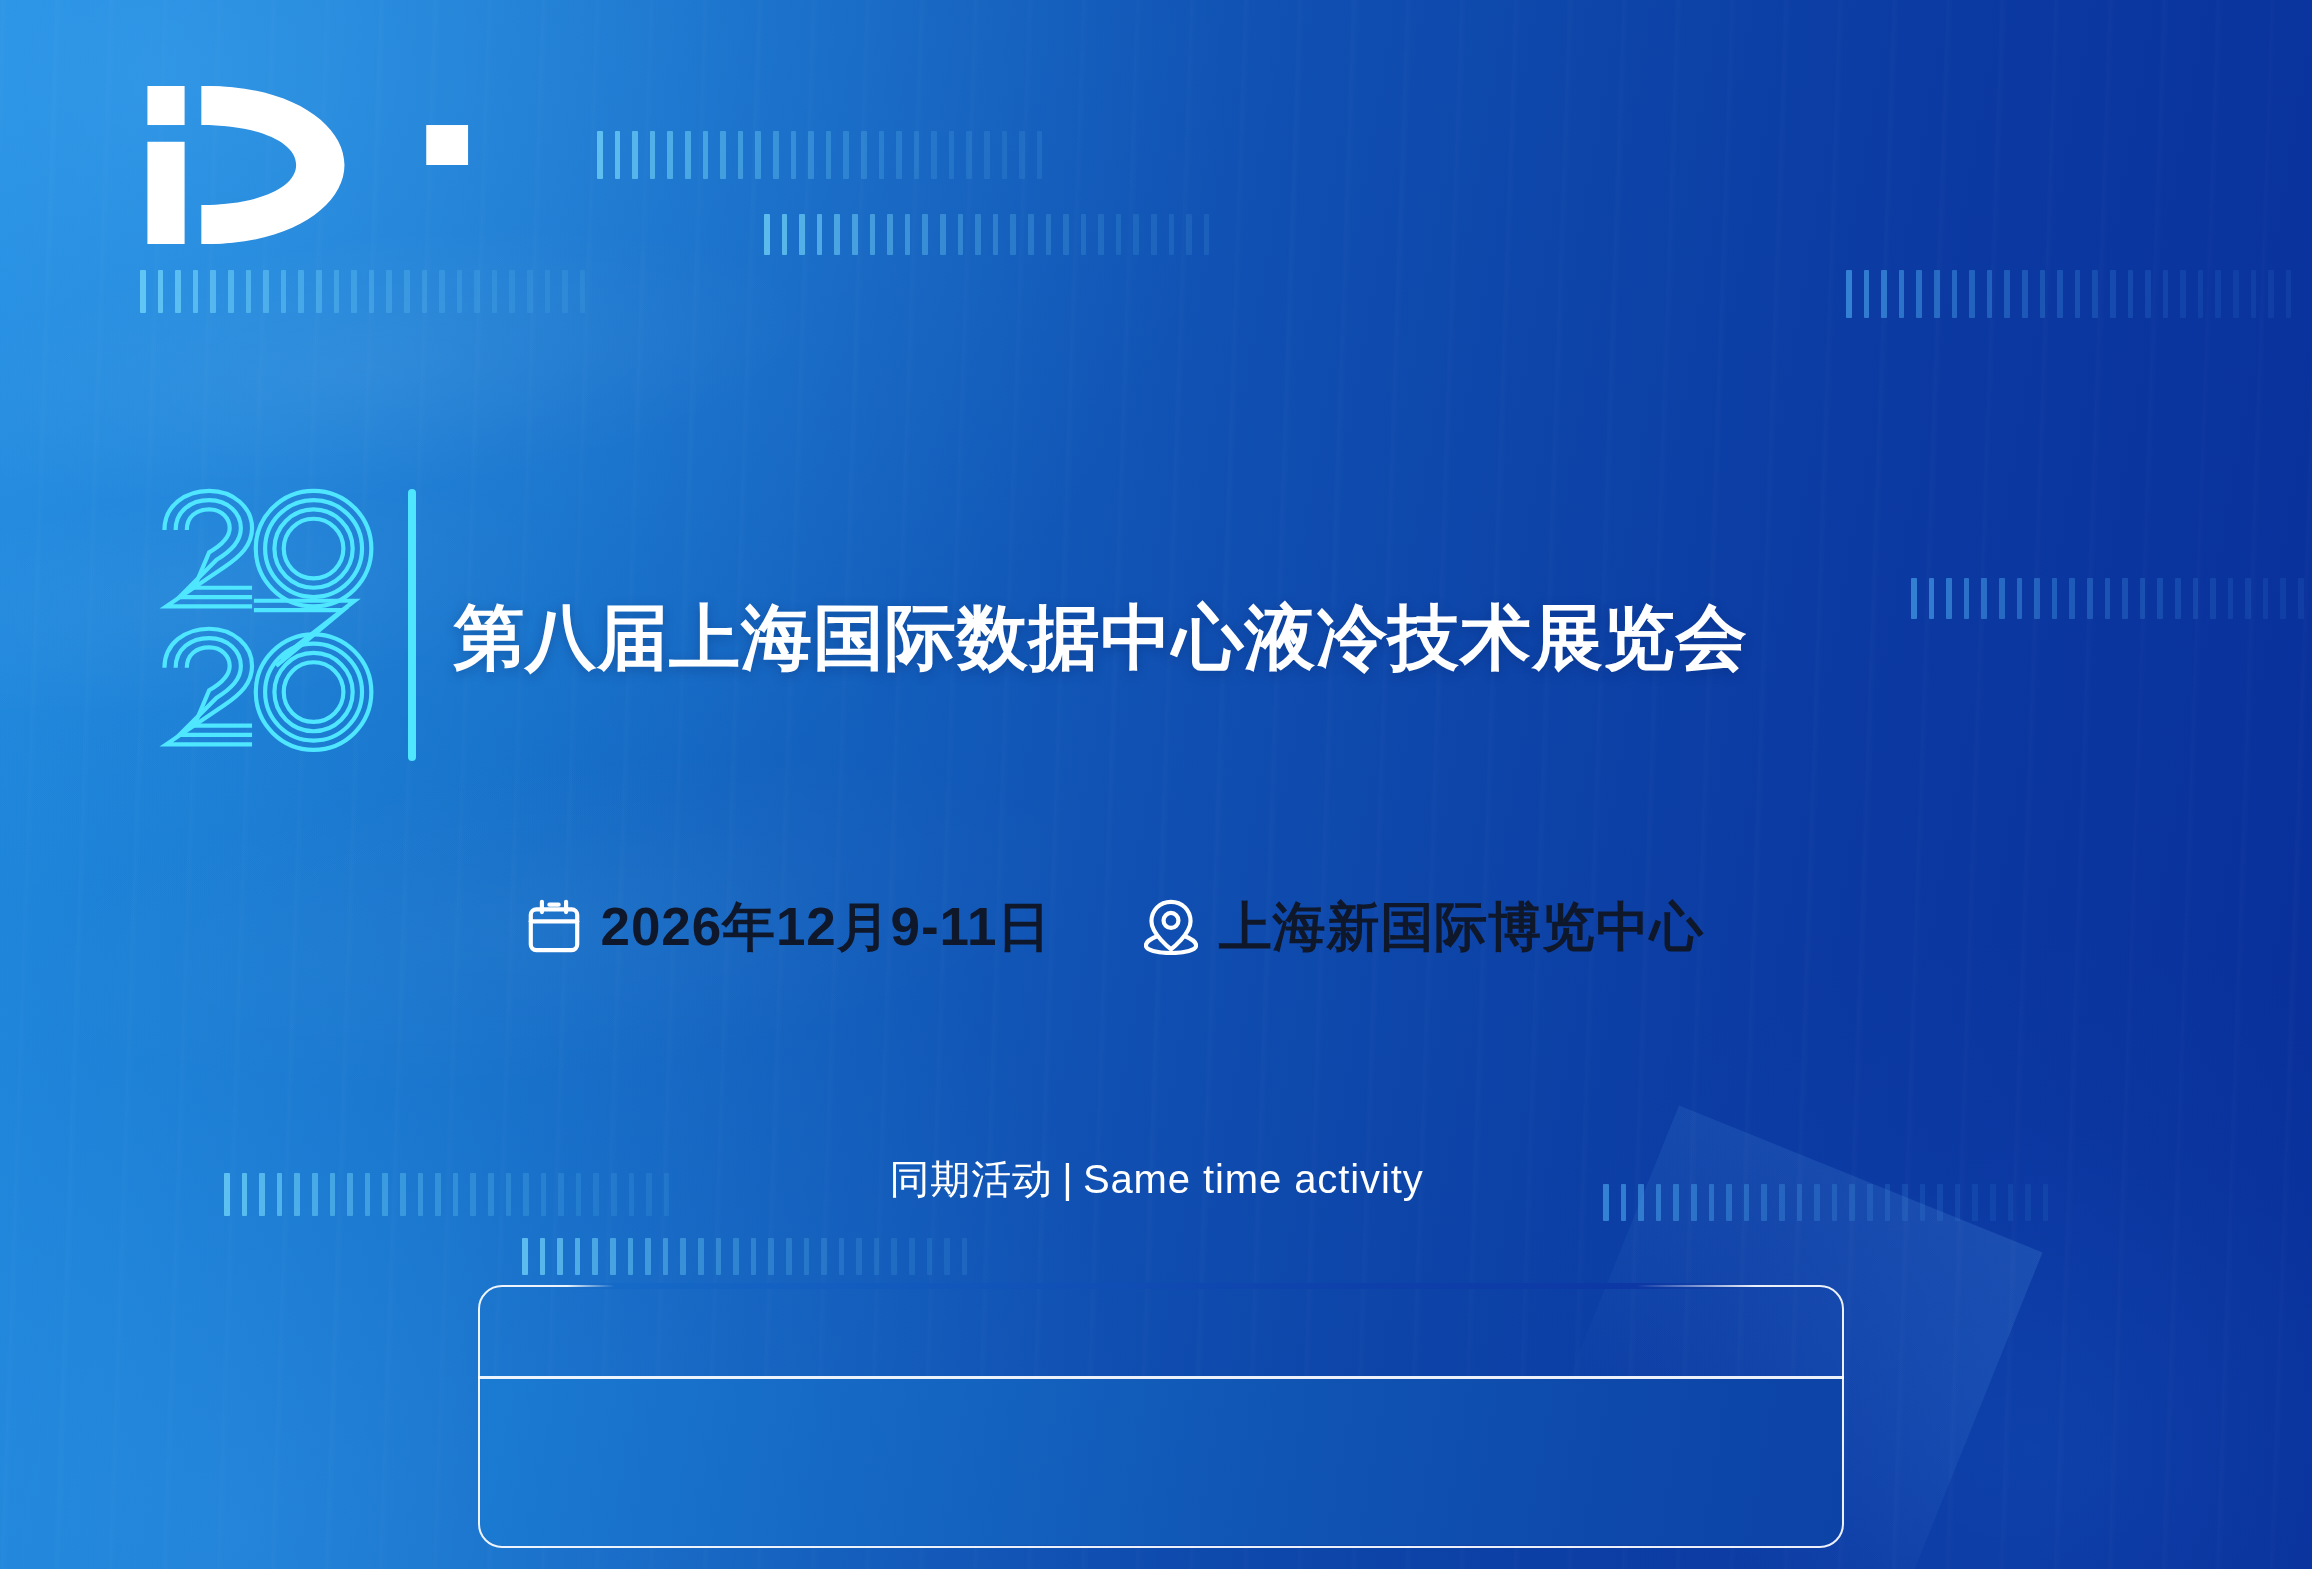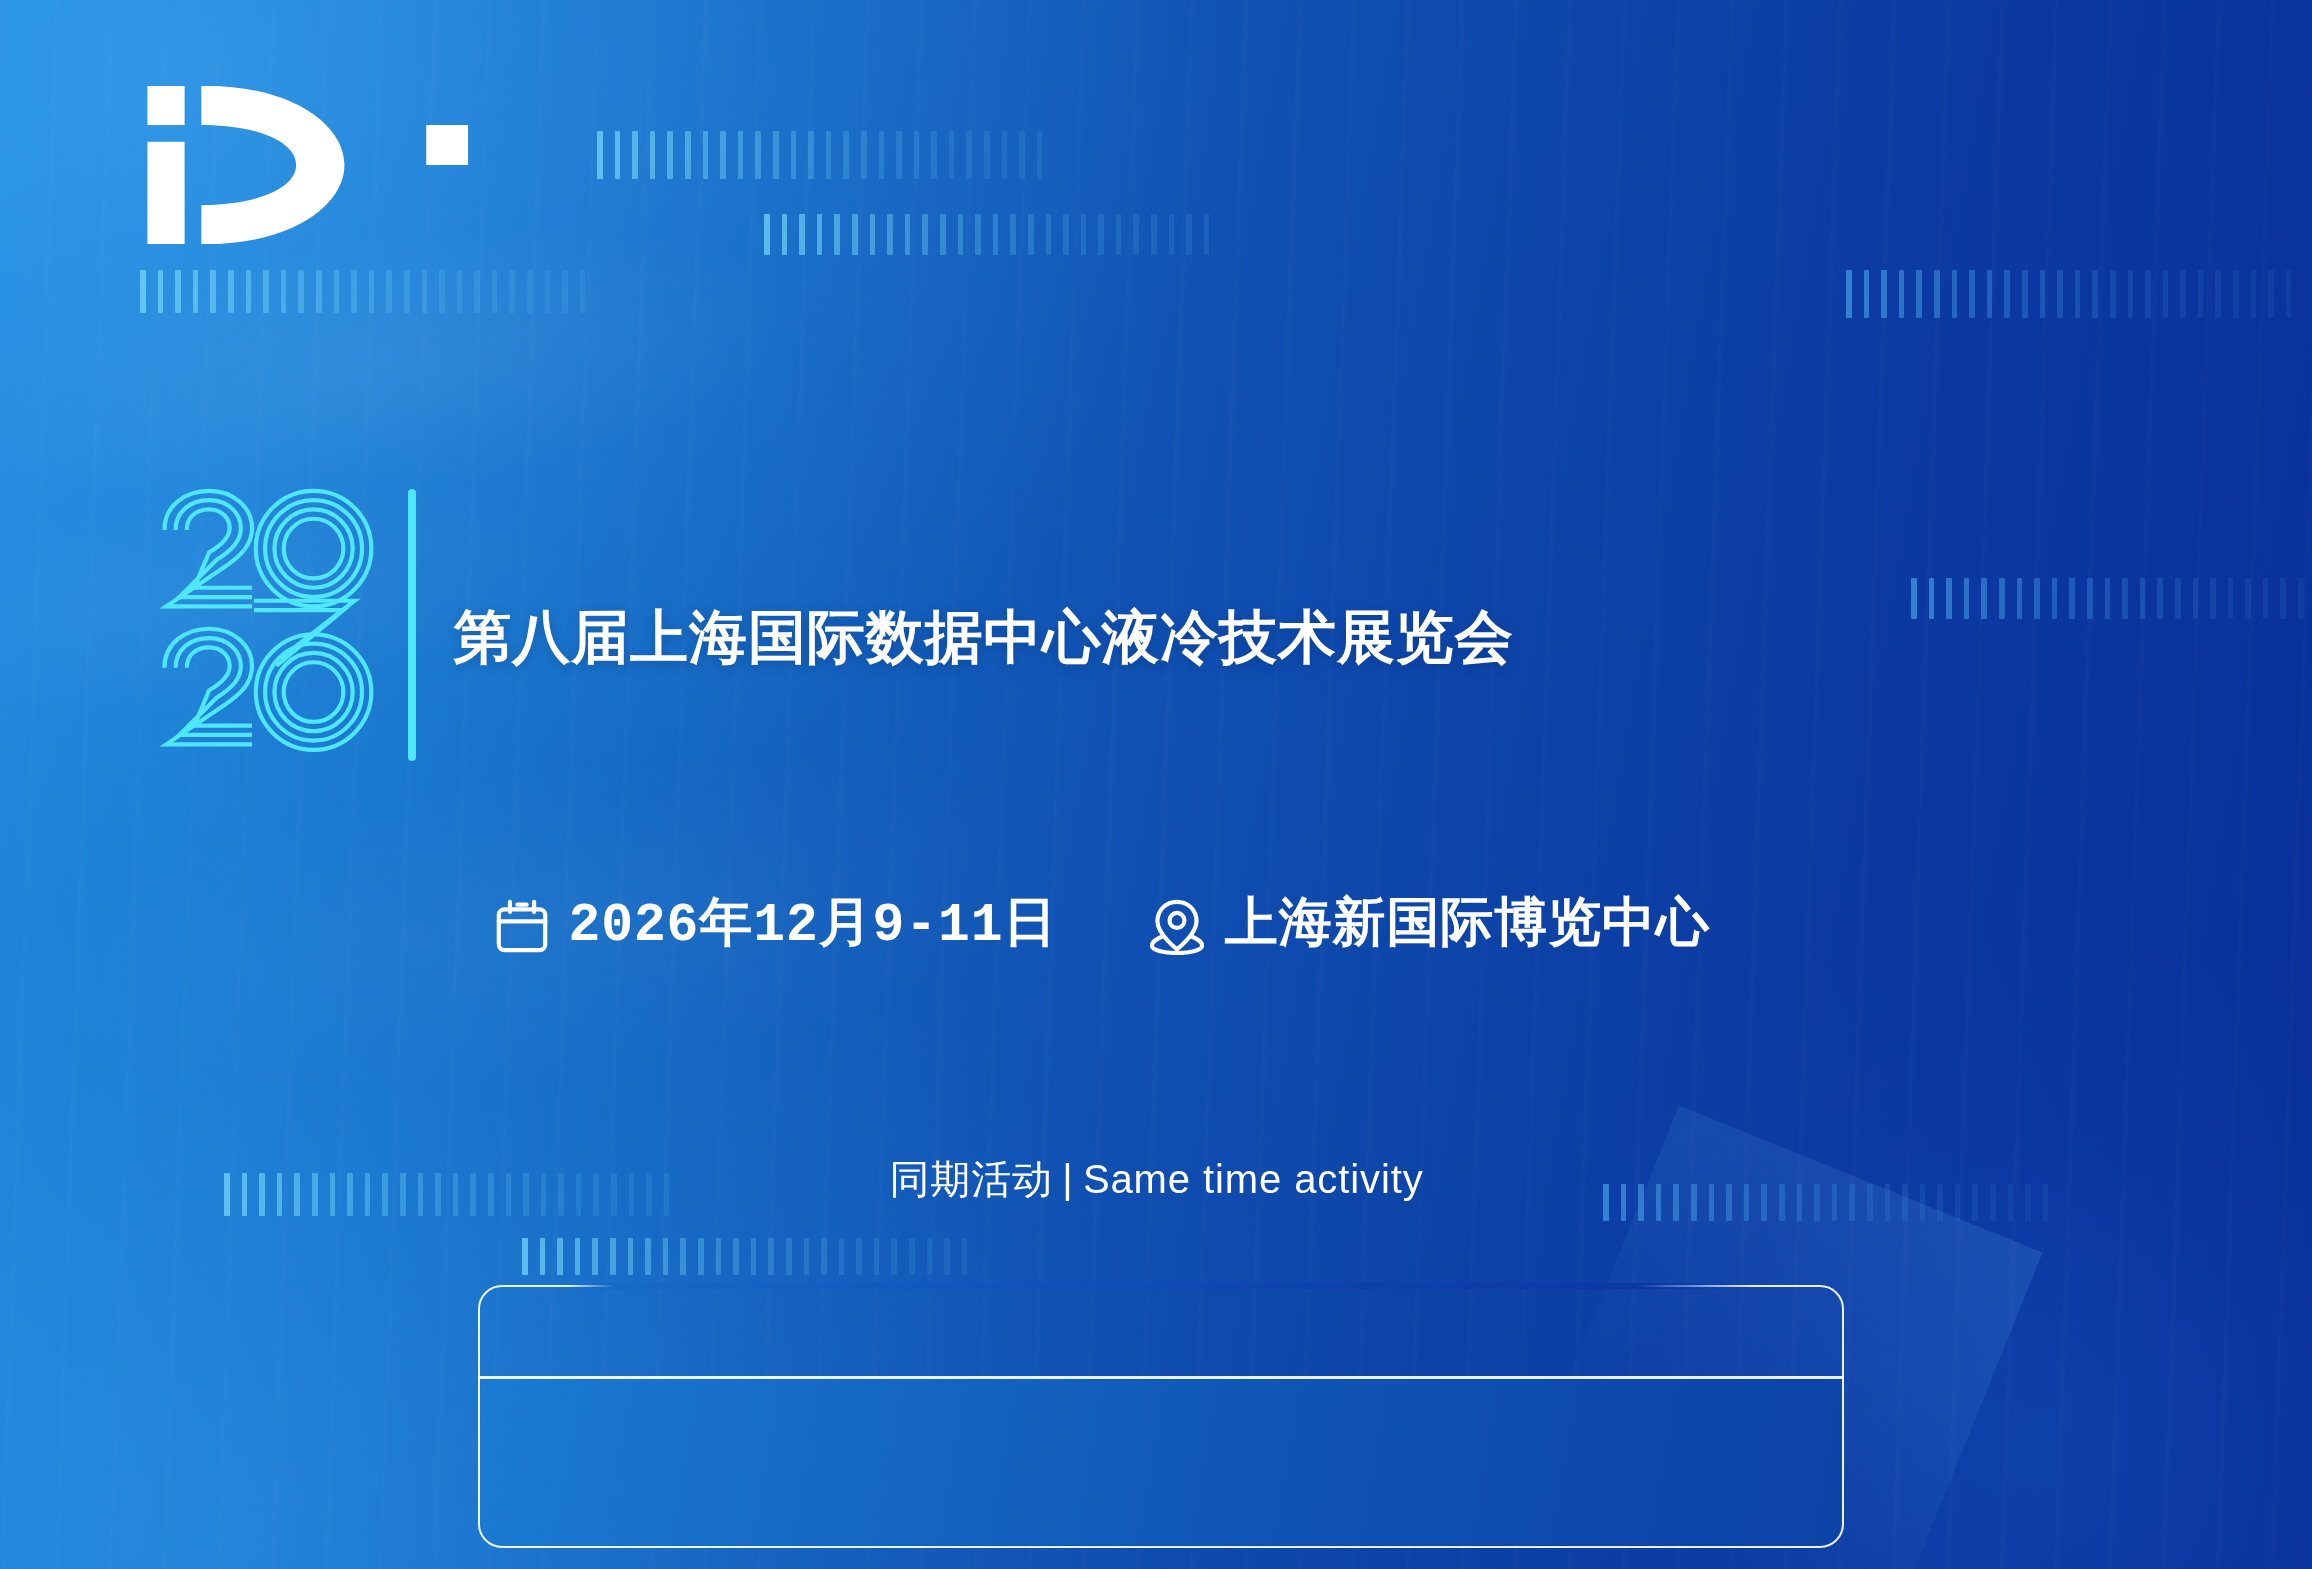--- a/index.html
+++ b/index.html
@@ -136,32 +136,31 @@
   }
   .titles { display:flex; flex-direction: column; }
   .title-line {
     color: #ffffff;
     font-weight: 700;
     line-height: 1.18;
     white-space: nowrap;
     text-shadow: 0 2.8px 11.2px rgba(0,30,90,0.28);
   }
   .title-line.l1 { font-size: 89px; letter-spacing: 0.9px; }
-  .title-line.l2 { font-size: 58px; letter-spacing: 0.9px; margin-top: 25px; }
+  .title-line.l2 { font-size: 71px; letter-spacing: 0.9px; margin-top: 25px; }
 
   
   .info-row {
     position: absolute;
-    left: 496px;
+    left: 528px;
     top: 897px;
     display: flex;
     align-items: center;
     gap: 28px;
-    color: #ffffff;
-    font-family: Liberation Mono, monospace;
+    color: #0f172a;
   }
   .info-item {
     display: flex;
     align-items: center;
     gap: 20.5px;
     white-space: nowrap;
   }
   .info-item + .info-item { margin-left: 65px; }
   .info-text {
     font-size: 53px;

